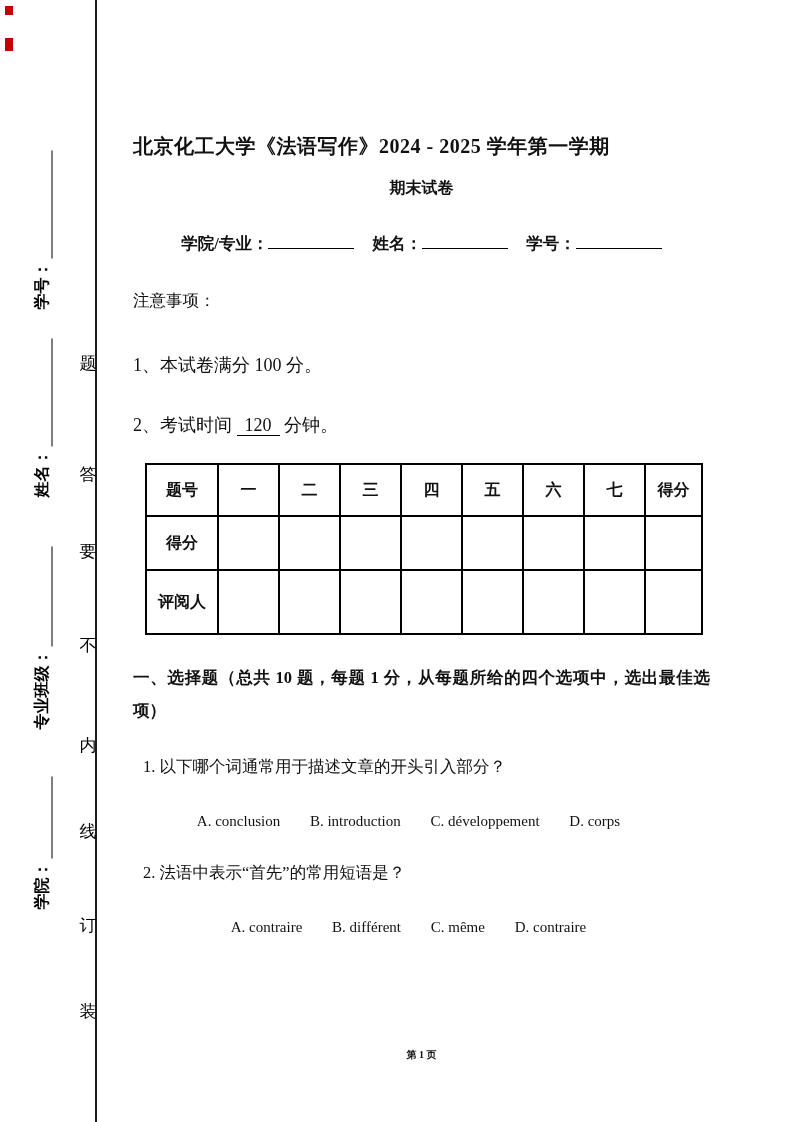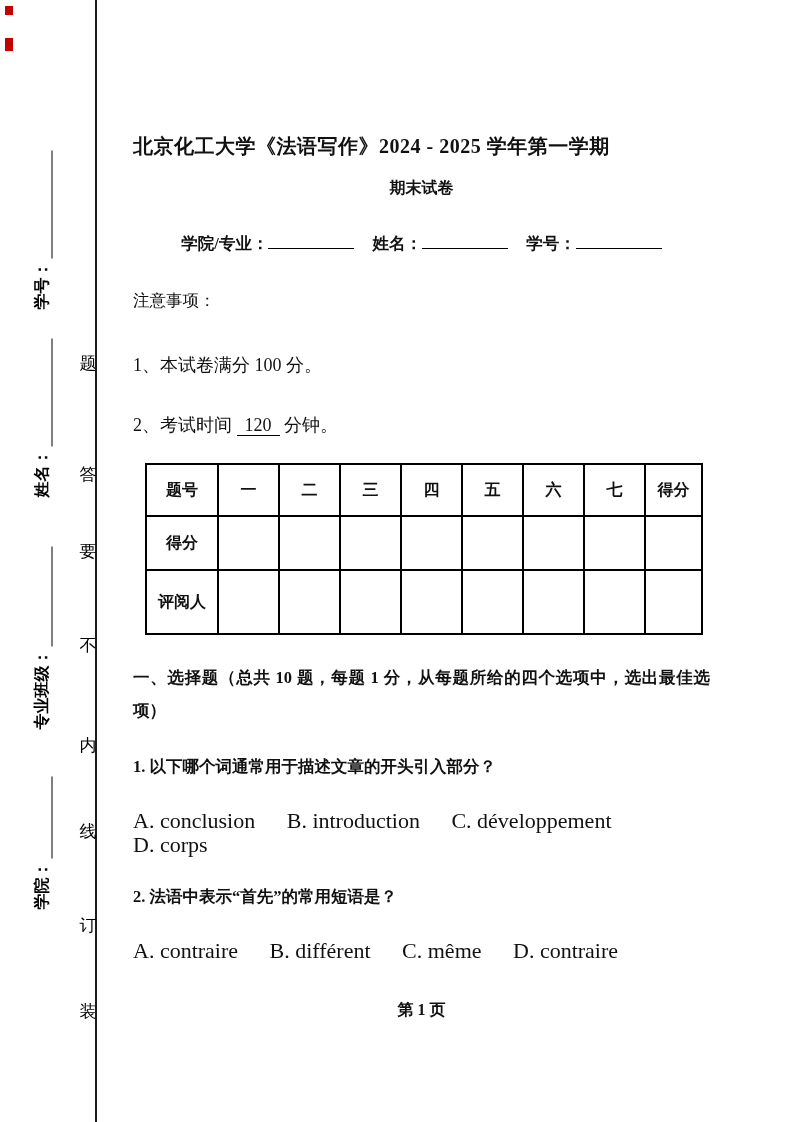--- a/index.html
+++ b/index.html
@@ -73,27 +73,27 @@
     border:2px solid #000; text-align:center;
     font-size:16px; padding:8px; vertical-align:middle;margin-top:44px;
   }
   table.score tr.r1 td { height:34px; font-weight:bold; }
   table.score tr.r2 td { height:36px; }
   table.score tr.r3 td { height:46px; }
   table.score td.lbl { font-weight:bold; }
 
   .sec-heading { margin:26px 0 0 0; font-size:16.5px; font-weight:bold; line-height:33px; text-align:justify; }
 
-  .q-text { margin:28px 0 0 0; font-size:16.5px; line-height:24px;font-weight:bold; }
-  .q-opts { margin:30px 0 0 0; font-size:22px; line-height:24px; }
+  .q-text { margin:28px 0 0 10px; font-size:16.5px; line-height:24px; }
+  .q-opts { margin:30px 0 0 0; font-size:15px; line-height:24px;text-align:center; }
   .q-opts .opt { margin-right:26px; white-space:nowrap; }
 
   .footer {
-    position:absolute; left:133px; top:1000px; width:577px;
-    text-align:center; font-size:16px; font-weight:bold;
+    position:absolute; left:133px; top:1048px; width:577px;
+    text-align:center; font-size:10px; font-weight:bold;
   }
 </style>
 </head>
 <body>
 
 <div class="page">
 
   <div class="red-mark m1"></div>
   <div class="red-mark m2"></div>
 

